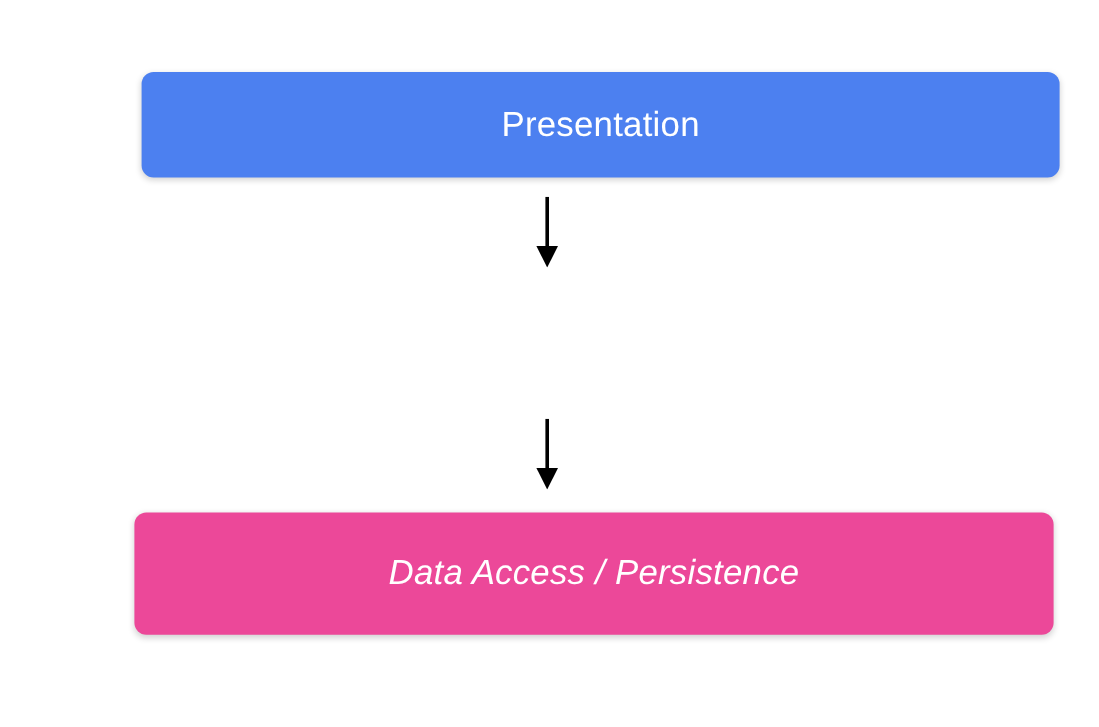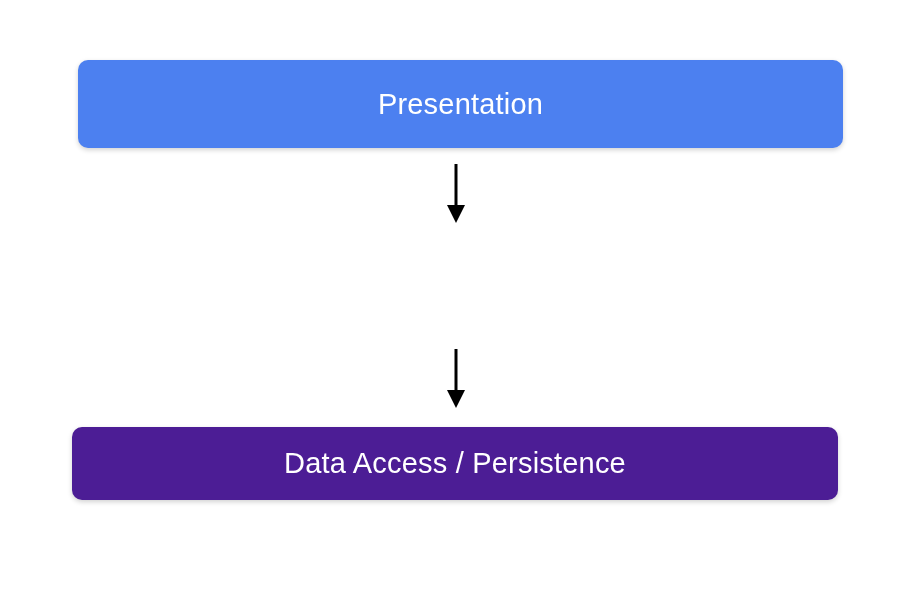--- a/index.html
+++ b/index.html
@@ -14,20 +14,21 @@
     overflow: hidden;
     background: #ffffff;
   }
   .layer-box {
     position: absolute;
     border-radius: 10px;
     display: flex;
     align-items: center;
     justify-content: center;
     box-shadow: 0 2px 5px rgba(0,0,0,0.18);
+    margin-left: 40px;
   }
   .layer-label {
     font-size: 29px;
     font-weight: 400;
     letter-spacing: 0.2px;
     white-space: nowrap;
     user-select: none;
   }
   .arrow {
     position: absolute;
@@ -54,17 +55,17 @@
   </div>
 
 
   <div class="arrow" style="left: 446px; top: 349px; color: rgb(0, 0, 0);">
     <svg width="20" height="59" viewBox="0 0 20 59" aria-hidden="true">
       <line x1="10" y1="0" x2="10" y2="43" stroke="currentColor" stroke-width="3"></line>
       <polygon points="1,41 19,41 10,59" fill="currentColor"></polygon>
     </svg>
   </div>
 
-  <div class="layer-box" style="left: 72px; top: 427px; width: 766px; height: 73px; background-color: #4c1d95;">
+  <div class="layer-box" style="left: 72px; top: 427px; width: 766px; height: 102px; background-color: #ec4899; font-style: italic;">
     <span class="layer-label" style="color: rgb(255, 255, 255);">Data Access / Persistence</span>
   </div>
 
 </div>
 
 </body></html>

